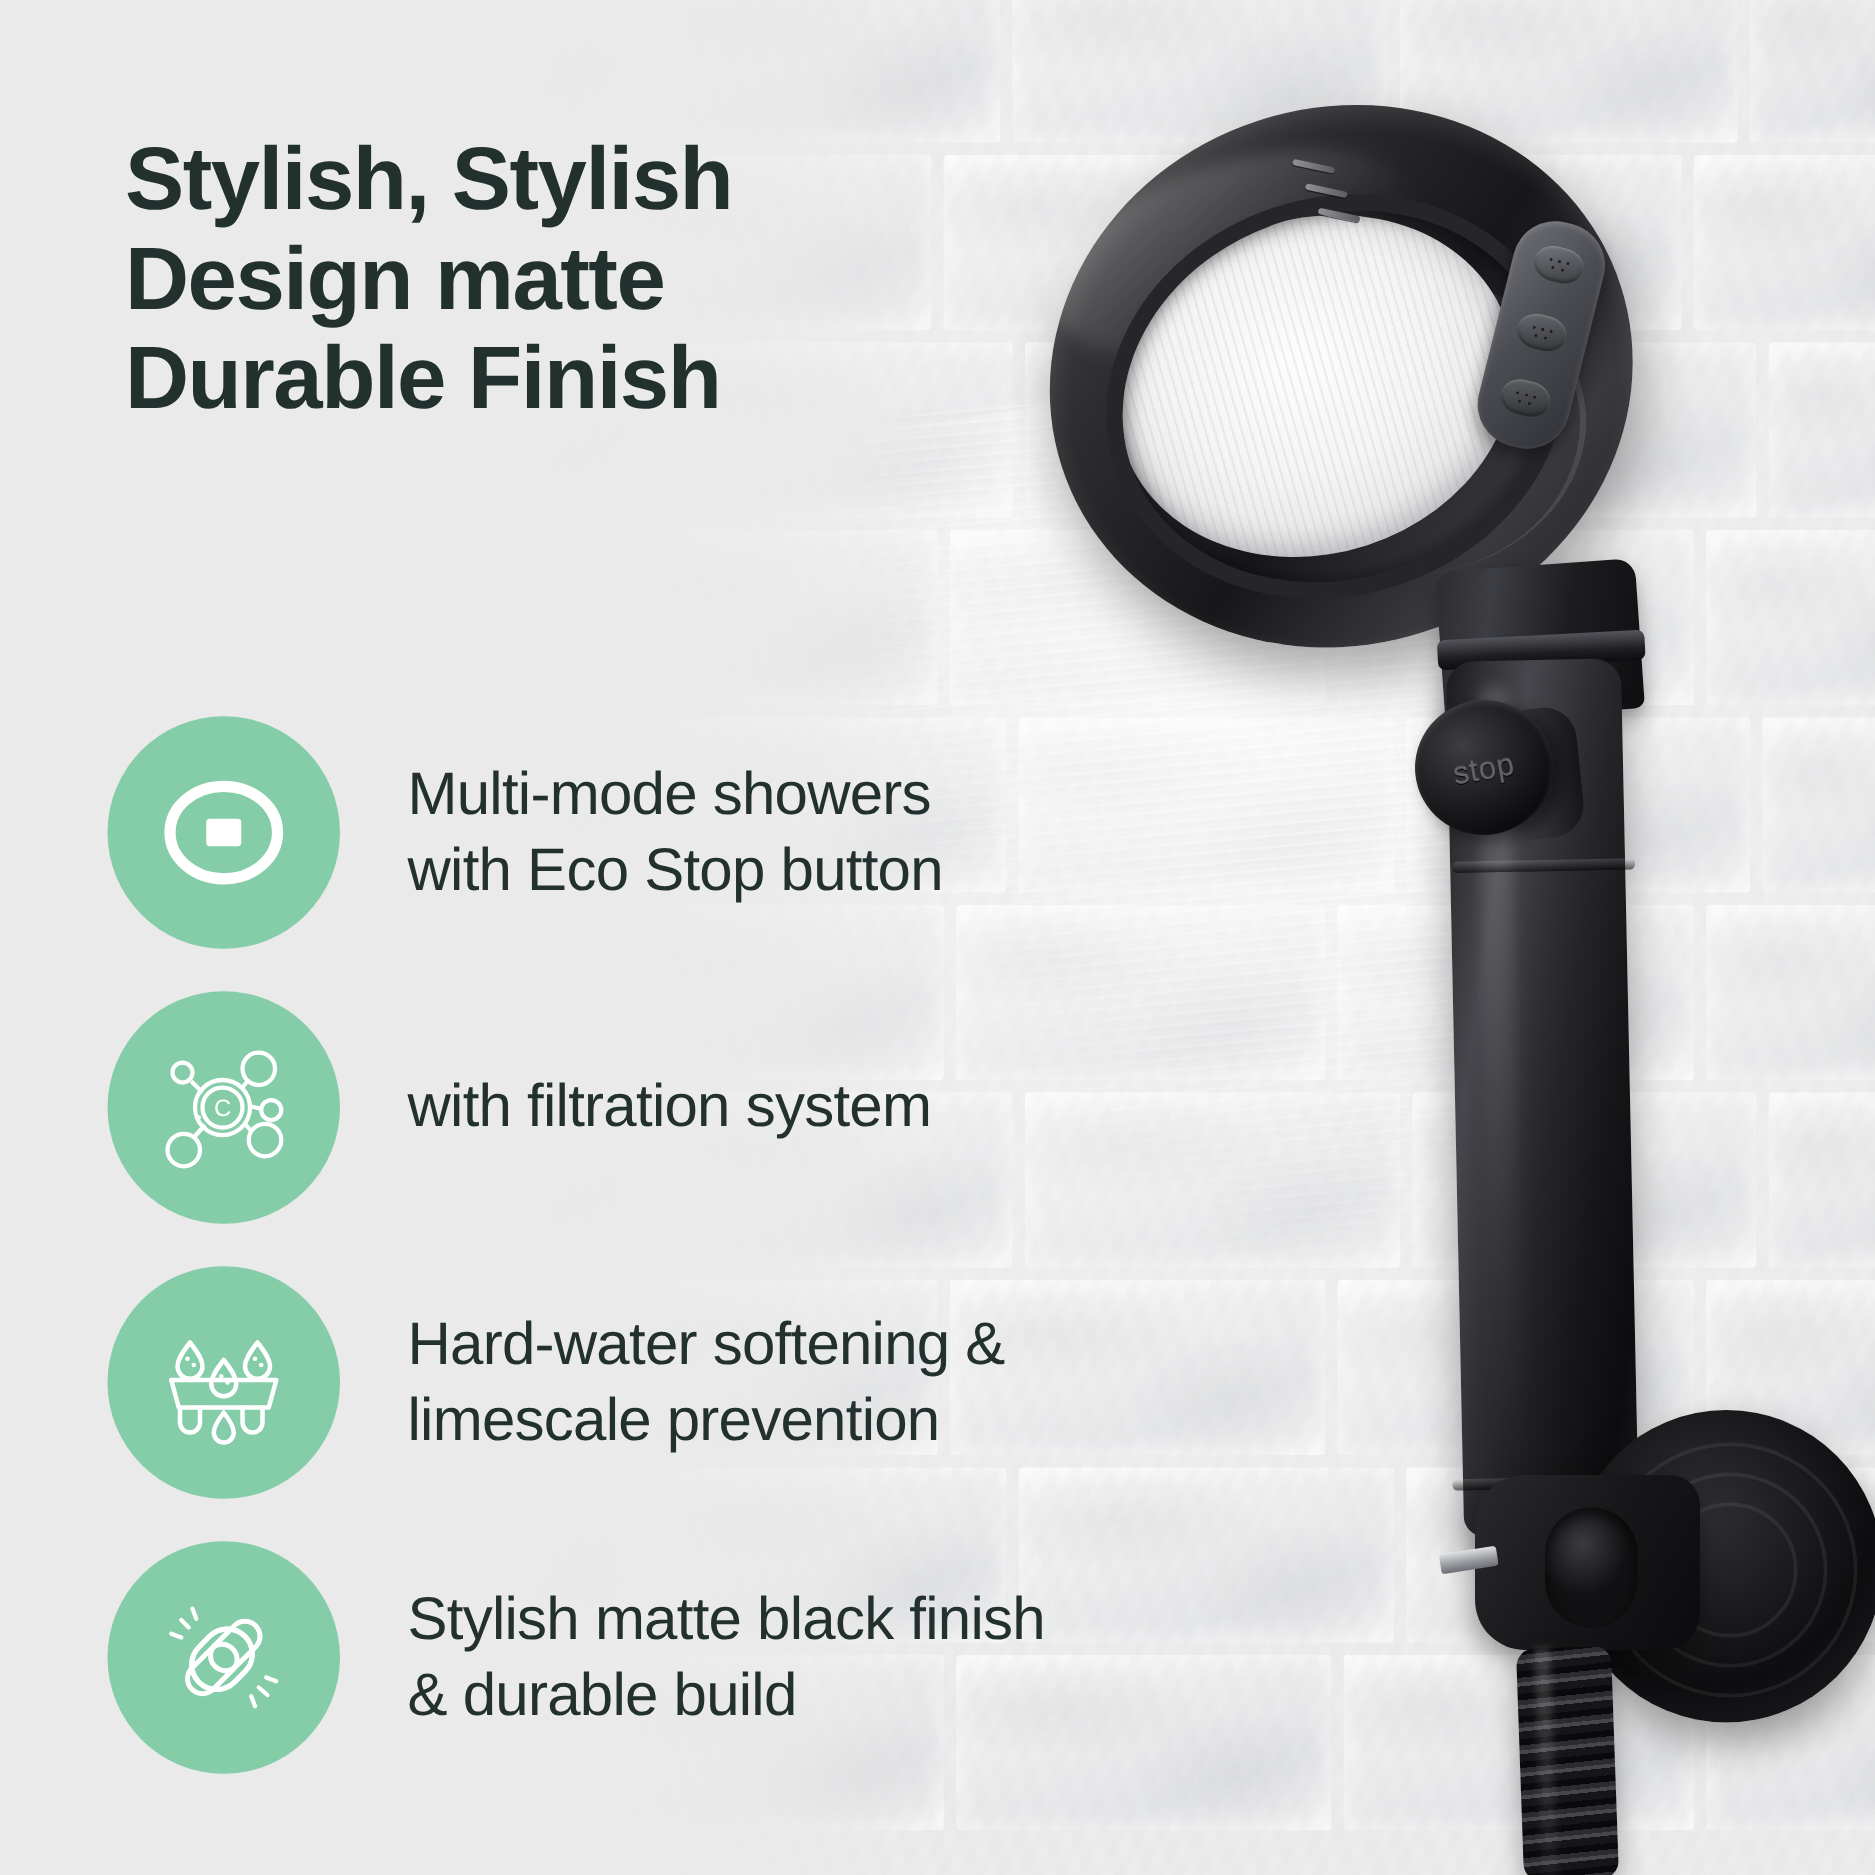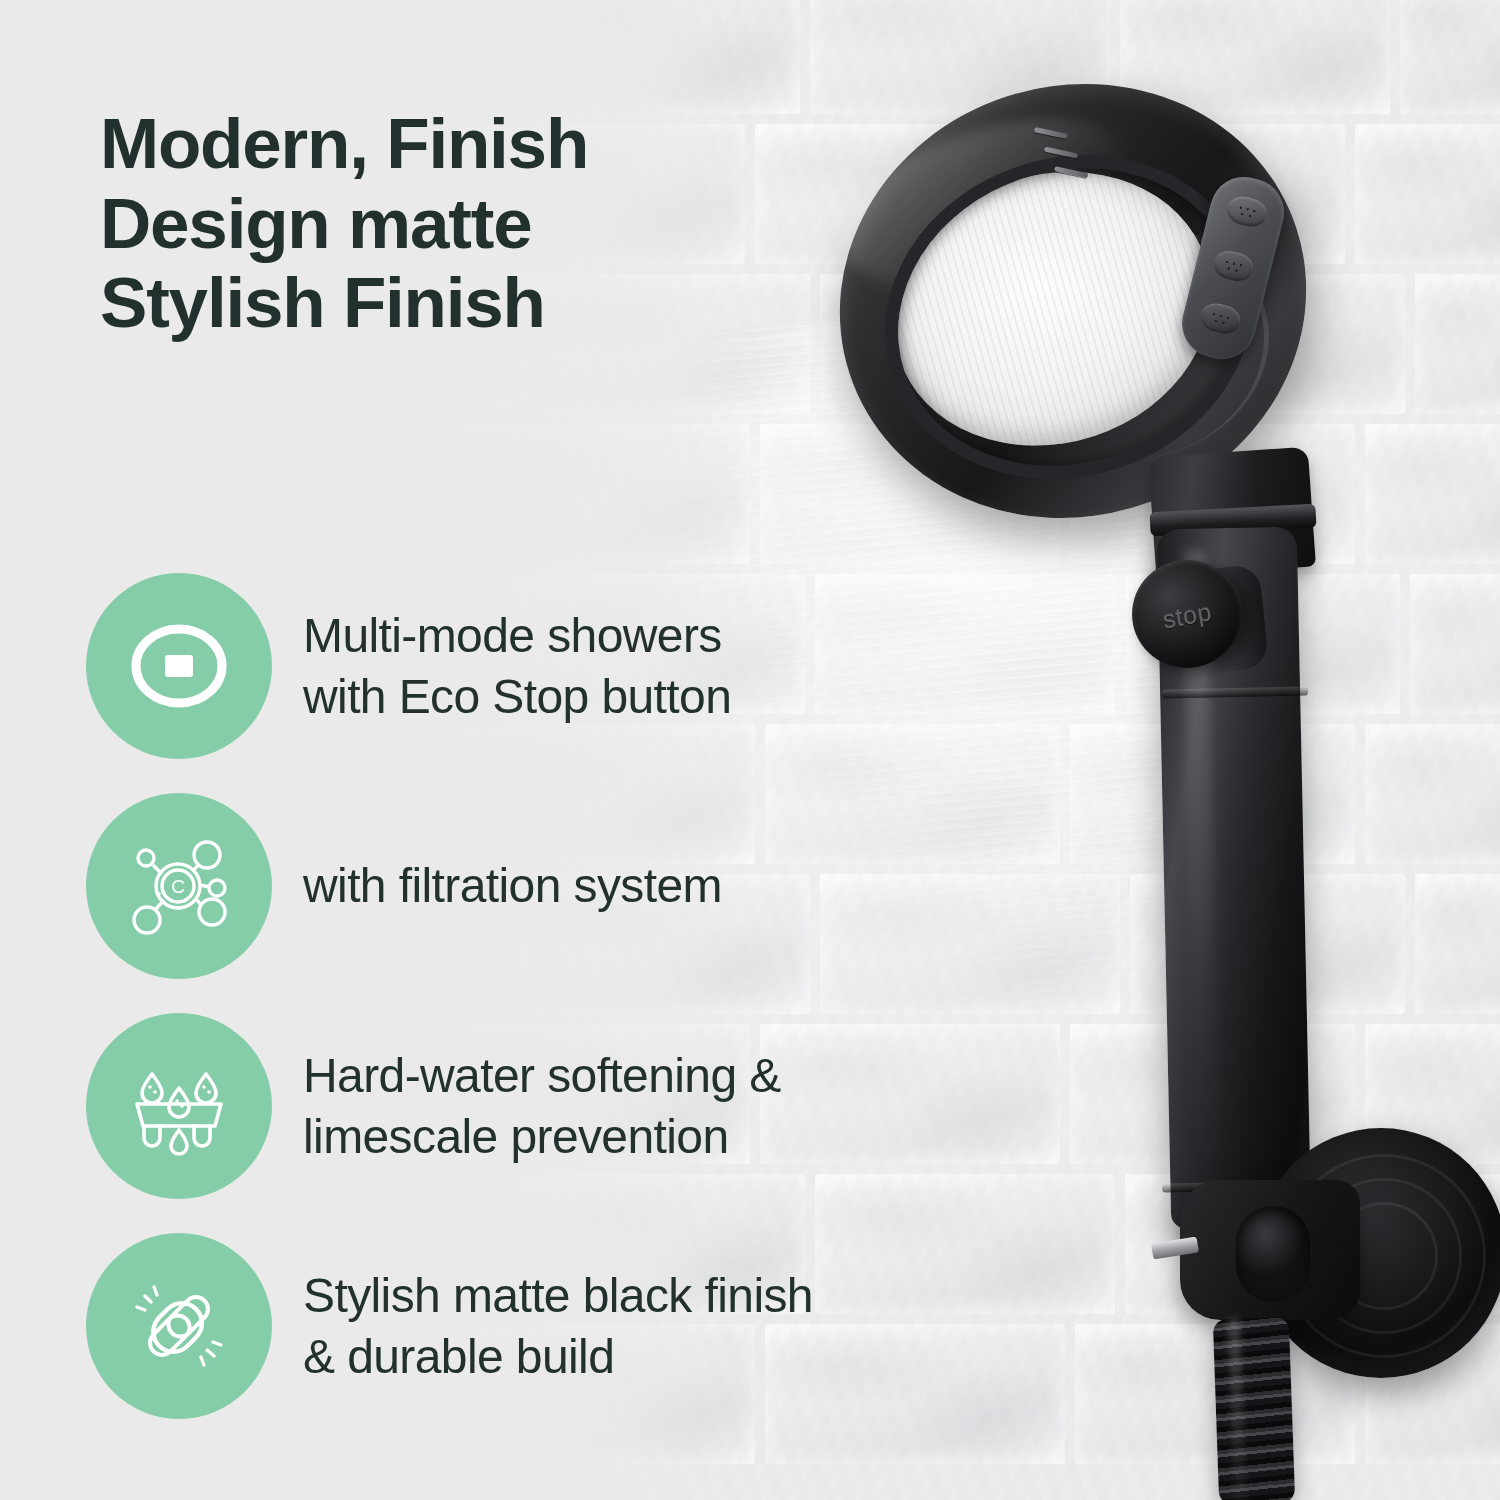--- a/index.html
+++ b/index.html
@@ -135,21 +135,21 @@
     width: 186px;
     height: 186px;
     border-radius: 50%;
     background: #85cda8;
     display: flex;
     align-items: center;
     justify-content: center;
   }
   .fi-badge svg { display: block; }
   .fi-text {
-    margin-left: 31px;
+    margin-left: 54px;
     color: #22312e;
     font-size: 48px;
     font-weight: 400;
     line-height: 1.28;
     letter-spacing: -0.6px;
   }
   .fi-text .fl { display: block; white-space: pre; }
 
   
   .product { position: absolute; left: 0; top: 0; width: 1500px; height: 1500px; pointer-events: none; }
@@ -539,23 +539,23 @@
     <div class="bracket-ring br3"></div>
     <div class="holder"></div>
     <div class="holder-cut"></div>
     <div class="screw"></div>
     <div class="hose"></div>
   </div>
 
   <div class="left-fade"></div>
 
   <div class="headline">
-    <span class="hl-line">Modern, Finish</span>
+    <span class="hl-line">Stylish, Stylish</span>
     <span class="hl-line">Design matte</span>
-    <span class="hl-line">Stylish Finish</span>
+    <span class="hl-line">Durable Finish</span>
   </div>
 
   <div class="features">
 
     <div class="feature">
       <div class="fi-badge">
         <svg width="112" height="112" viewBox="0 0 112 112">
           <ellipse cx="56" cy="56" rx="43" ry="37" fill="none" stroke="#ffffff" stroke-width="9"></ellipse>
           <rect x="42" y="45" width="28" height="22" rx="3" fill="#ffffff"></rect>
         </svg>

